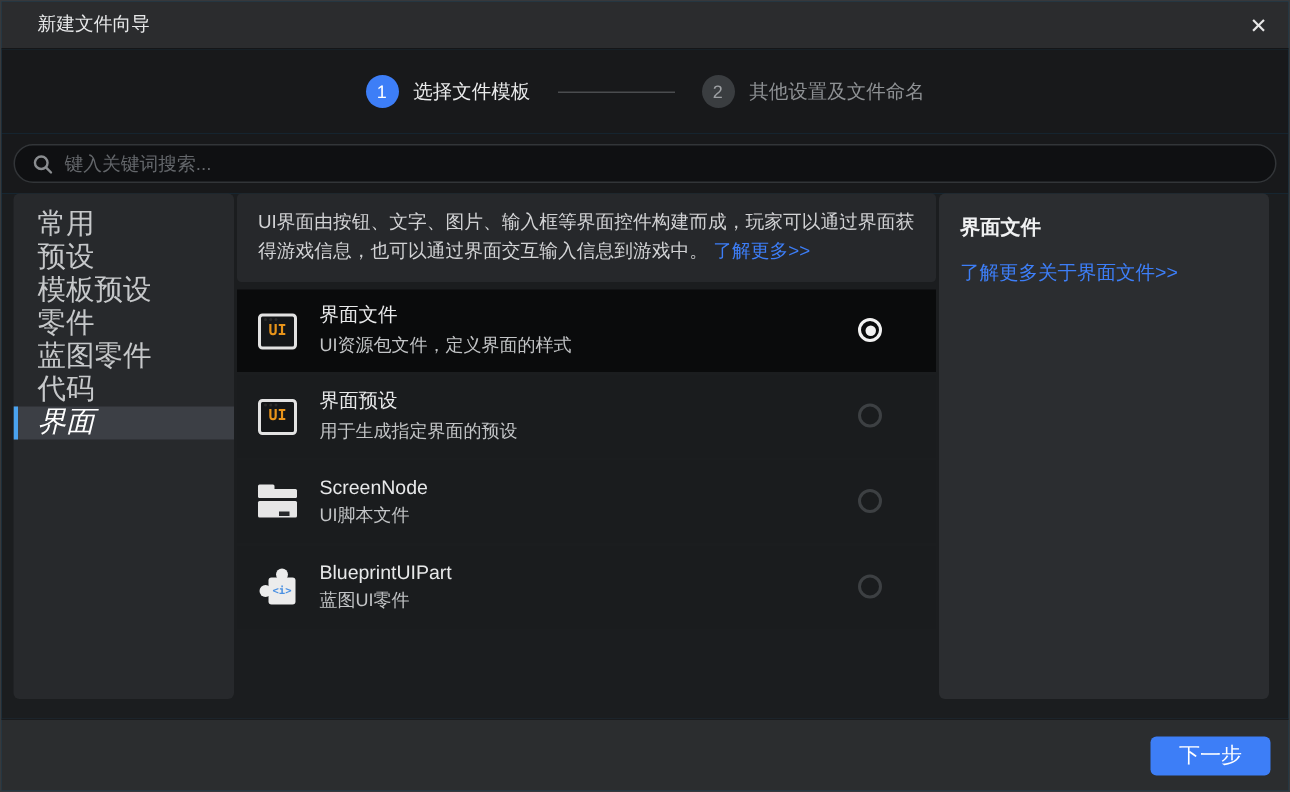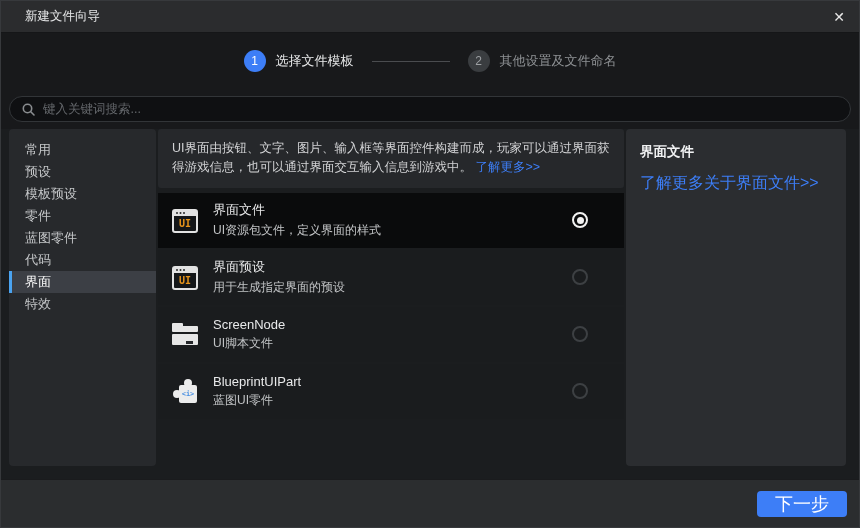--- a/index.html
+++ b/index.html
@@ -88,28 +88,29 @@
     flex: 0 0 147px; width: 147px;
     background: #27292c;
     border-radius: 4px;
     padding-top: 10px;
     margin-right: 2px;
     overflow: hidden;
   }
   .side-item {
     height: 22px; line-height: 22px;
     padding-left: 16px;
-    font-size: 13px; color: #c6c8ca;
+    font-size: 19px; color: #c6c8ca;
     cursor: pointer; white-space: nowrap;
   }
   .side-item.selected {
     background: #3c3f45;
     border-left: 3px solid #4aa3f0;
     padding-left: 13px;
     color: #ffffff;
+    font-style: italic;
   }
 
   
   .center { flex: 1 1 auto; display: flex; flex-direction: column; margin-right: 2px; }
   .intro-box {
     background: #26282b; border-radius: 3px;
     padding: 10px 14px; margin-bottom: 5px;
     font-size: 12.5px; line-height: 1.55; color: #d2d3d5;
   }
   .link { color: #3d7ef7; text-decoration: none; cursor: pointer; }
@@ -134,21 +135,21 @@
   .radio.checked::after {
     content: ""; position: absolute; left: 2.5px; top: 2.5px;
     width: 7px; height: 7px; border-radius: 50%; background: #f2f2f2;
   }
 
   
   .tpl-icon { flex: 0 0 26px; width: 26px; height: 26px; margin-right: 15px; position: relative; }
   .icon-window {
     height: 24px; margin-top: 1px;
     border: 2px solid #e2e2e2; border-radius: 3px;
-    background: #141618; display: flex; flex-direction: column;
+    background: #141618; display: flex; flex-direction: row;
   }
   .win-bar { height: 5px; background: #e2e2e2; position: relative; }
   .win-bar::before {
     content: ""; position: absolute; left: 2px; top: 1.5px;
     width: 2px; height: 2px; border-radius: 50%; background: #2a2a2a;
     box-shadow: 3.5px 0 0 #2a2a2a, 7px 0 0 #2a2a2a;
   }
   .win-ui {
     flex: 1; display: flex; align-items: center; justify-content: center;
     color: #e8941a; font-weight: bold; font-size: 10px;
@@ -190,34 +191,34 @@
 
   
   .detail {
     flex: 0 0 220px; width: 220px;
     background: #2b2d30; border-radius: 4px;
     padding: 14px 14px 12px 14px;
     overflow: hidden;
   }
   .detail-title { font-size: 13.5px; font-weight: bold; color: #f0f1f2; margin-bottom: 12px; }
   .detail-body { font-size: 12.5px; line-height: 1.55; color: #c9cacc; }
-  .detail-link { display: inline-block; font-size: 16px; }
+  .detail-link { display: inline-block; font-size: 13px; }
 
   
   .spacer { flex: 0 0 13px; background: #1b1d1f; }
   .footer {
     flex: 1 1 auto;
     background: #2b2d2f;
     display: flex; align-items: center; justify-content: flex-end;
     padding-right: 12px; gap: 9px;
     border-top: 1px solid #1a1b1d;
   }
   .btn {
-    width: 90px; height: 26px; border-radius: 4px;
-    font-size: 18px; cursor: pointer; border: 0;
+    width: 80px; height: 26px; border-radius: 4px;
+    font-size: 14px; cursor: pointer; border: 0;
     font-family: Liberation Sans, sans-serif;
   }
   .btn-primary { background: #3d7ef7; color: #ffffff; }
   .btn-secondary { background: #393c3f; color: #d8d9da; border: 1px solid #44474a; }
 </style>
 </head>
 <body>
 
 <div class="dialog">
 
@@ -253,21 +254,20 @@
   <div class="content">
 
     <div class="sidebar">
       <div class="side-item">常用</div>
       <div class="side-item">预设</div>
       <div class="side-item">模板预设</div>
       <div class="side-item">零件</div>
       <div class="side-item">蓝图零件</div>
       <div class="side-item">代码</div>
       <div class="side-item selected">界面</div>
-      <div class="side-item">特效</div>
     </div>
 
     <div class="center">
 
       <div class="intro-box">
         <span>UI界面由按钮、文字、图片、输入框等界面控件构建而成，玩家可以通过界面获得游戏信息，也可以通过界面交互输入信息到游戏中。</span>
         <a class="link">了解更多&gt;&gt;</a>
       </div>
 
       <div class="tpl-row selected">

